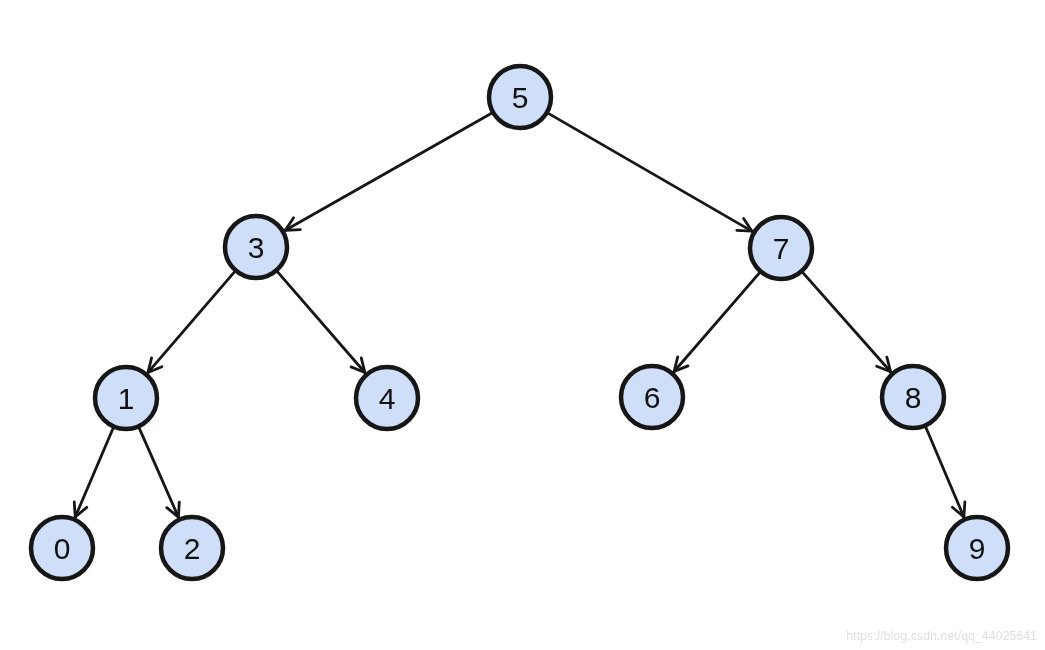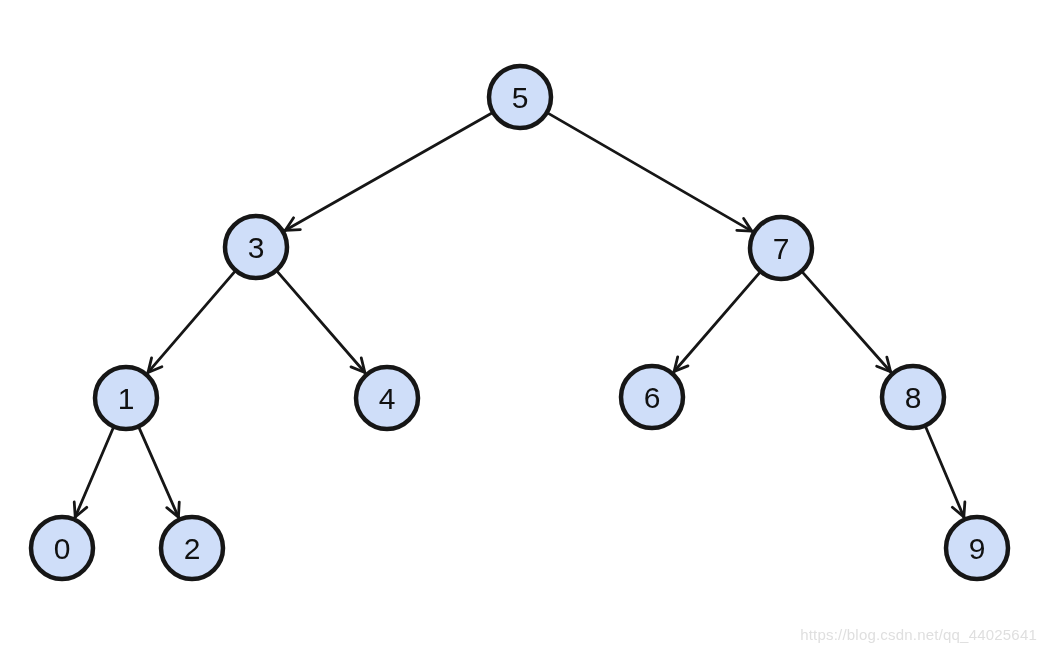--- a/index.html
+++ b/index.html
@@ -22,21 +22,21 @@
   .node-label {
     font-family: "Liberation Sans", sans-serif;
     font-size: 30px;
     text-anchor: middle;
   }
   .watermark {
     position: absolute;
     right: 8px;
     bottom: 7px;
     font-family: "Liberation Sans", sans-serif;
-    font-size: 15px;
+    font-size: 12px;
     letter-spacing: 0.2px;
     user-select: none;
   }
 </style>
 </head>
 <body style="background: rgb(255, 255, 255);">
 
 <svg id="tree-svg" width="1045" height="650" viewBox="0 0 1045 650">
   <g id="edges-layer">
       <g stroke="#161616" stroke-width="2.8" stroke-linecap="round" fill="none">

